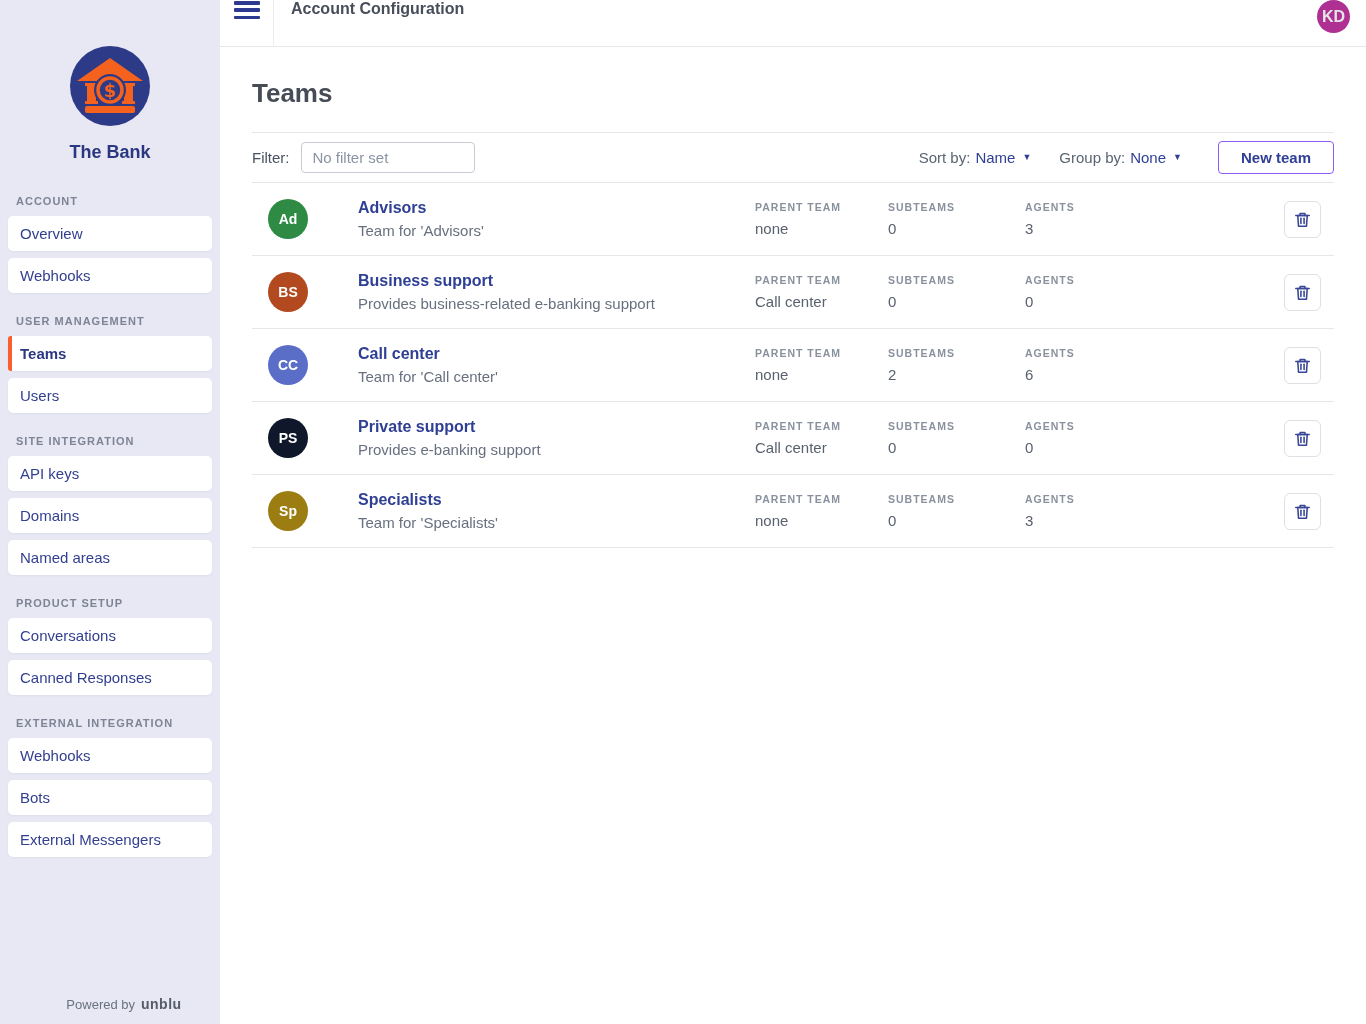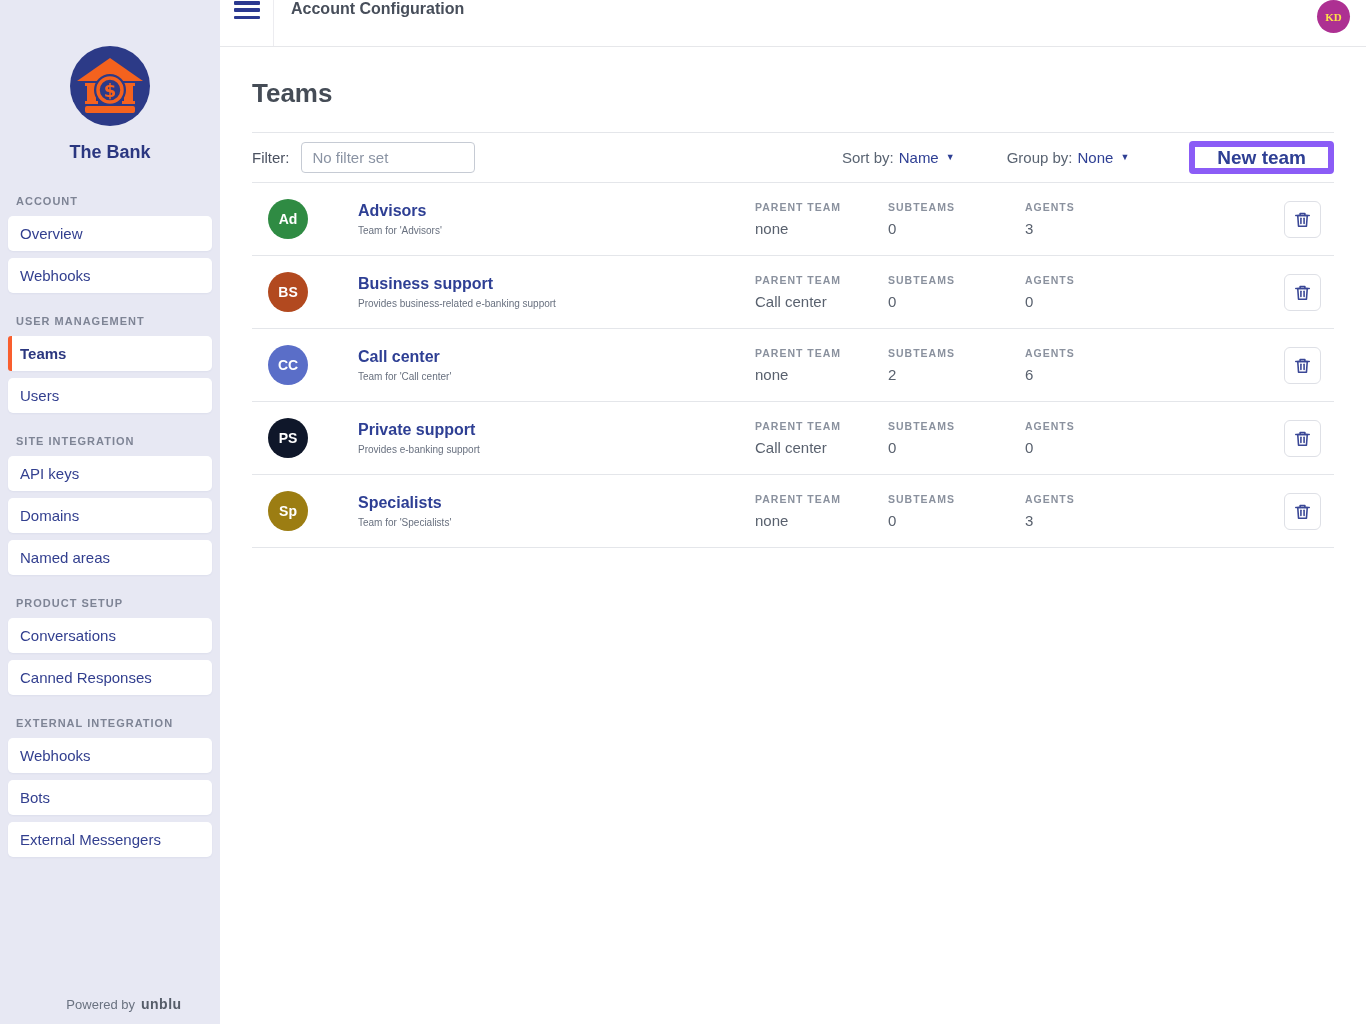--- a/index.html
+++ b/index.html
@@ -55,62 +55,62 @@
   .hamburger {
     margin-left:14px; width:26px; height:20px; background:none; border:none;
     display:flex; flex-direction:column; justify-content:space-between;
     padding:1px 0; cursor:pointer;
   }
   .hamburger span { display:block; height:3.5px; background:#2b3990; border-radius:1px; }
   .topbar-divider { width:1px; align-self:stretch; background:#ececf0; margin-left:13px; }
   .topbar-title { margin-left:17px; font-size:16px; font-weight:bold; color:#474e5a; }
   .user-avatar {
     margin-left:auto; margin-right:16px; width:33px; height:33px; border-radius:50%;
-    color:#fde047; font-weight:bold; font-size:11px;
-    display:flex; align-items:center; justify-content:center; cursor:pointer;font-family:Liberation Serif, serif;
+    color:#e5e5e5; font-weight:bold; font-size:16px;
+    display:flex; align-items:center; justify-content:center; cursor:pointer;
   }
 
   .content { padding:0 32px; }
   .page-title { font-size:26px; font-weight:bold; color:#454c56; margin:31px 0 23px 0; }
 
   .toolbar {
     border-top:1px solid #e4e6ea; border-bottom:1px solid #e4e6ea;
     height:51px; display:flex; align-items:center;
   }
   .filter-label { font-size:15px; color:#4a5160; margin-right:11px; }
   .filter-input {
     width:174px; height:31px; border:1px solid #c6cbd4; border-radius:4px;
     padding:0 11px; font-size:15px; color:#444b55; font-family:inherit; background:#fff;
   }
   .filter-input::placeholder { color:#8a93a3; opacity:1; }
-  .toolbar-right { margin-left:auto; display:flex; align-items:center;gap:24px; }
+  .toolbar-right { margin-left:auto; display:flex; align-items:center; }
   .sort-group { font-size:15px; color:#5a6472; display:flex; align-items:center; cursor:pointer; }
   .sort-group + .sort-group { margin-left:28px; }
   .sort-group-label { margin-right:5px; }
   .sort-group-value { color:#2e3f94; }
   .caret { font-size:9px; color:#2e3f94; margin-left:7px; line-height:1; }
   .new-team-btn {
     margin-left:36px; height:33px; padding:0 22px; background:#fff;
-    border:6px solid #8b5cf6; border-radius:4px;
-    font-size:19px; font-weight:bold; color:#2e3f94; font-family:inherit; cursor:pointer;
+    border:1px solid #8b5cf6; border-radius:4px;
+    font-size:15px; font-weight:bold; color:#2e3f94; font-family:inherit; cursor:pointer;
   }
 
   
   .team-row { display:flex; align-items:center; height:73px; border-bottom:1px solid #e4e6ea; }
   .avatar {
     width:40px; height:40px; min-width:40px; border-radius:50%; margin-left:16px;
     color:#fff; font-weight:bold; font-size:14px;
     display:flex; align-items:center; justify-content:center;
   }
   .team-info { margin-left:50px; width:397px; min-width:0; padding-right:10px; }
   .team-name {
     font-size:16px; font-weight:bold; color:#2e3f94; text-decoration:none;
     cursor:pointer; display:inline-block; margin-bottom:5px;
   }
-  .team-desc { font-size:10px; color:#68707f; }
+  .team-desc { font-size:15px; color:#68707f; }
   .col-label {
     font-size:10.5px; font-weight:bold; letter-spacing:1px; color:#8a919e;
     margin-bottom:7px; text-transform:uppercase;
   }
   .col-value { font-size:15px; color:#59616e; }
   .col-parent { width:133px; }
   .col-subteams { width:137px; }
   .col-agents { flex:1; }
   .trash-btn {
     width:37px; height:37px; border:1px solid #dee0e6; border-radius:6px; background:#fff;

